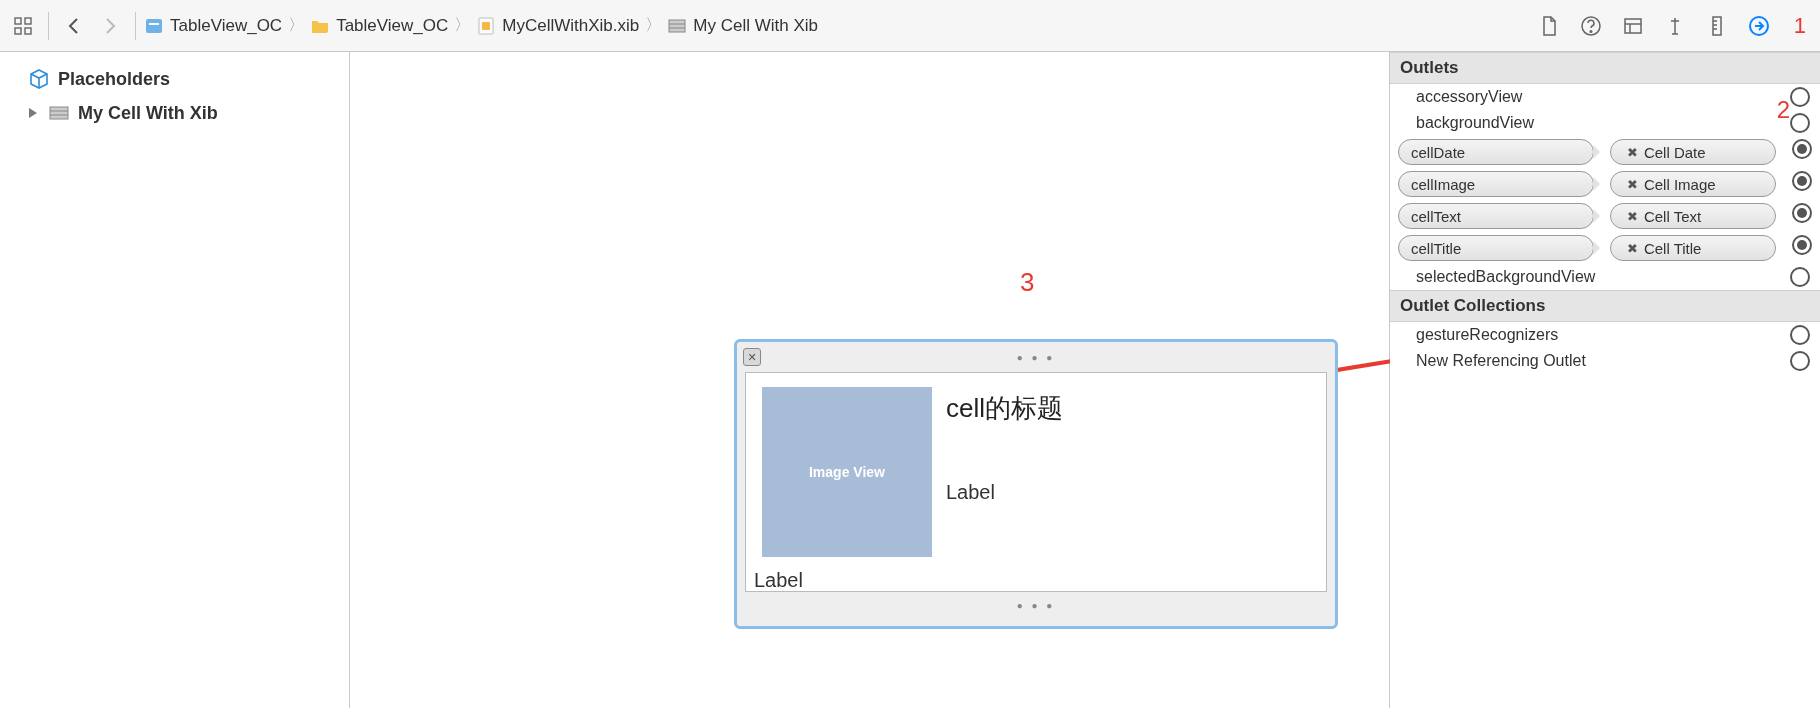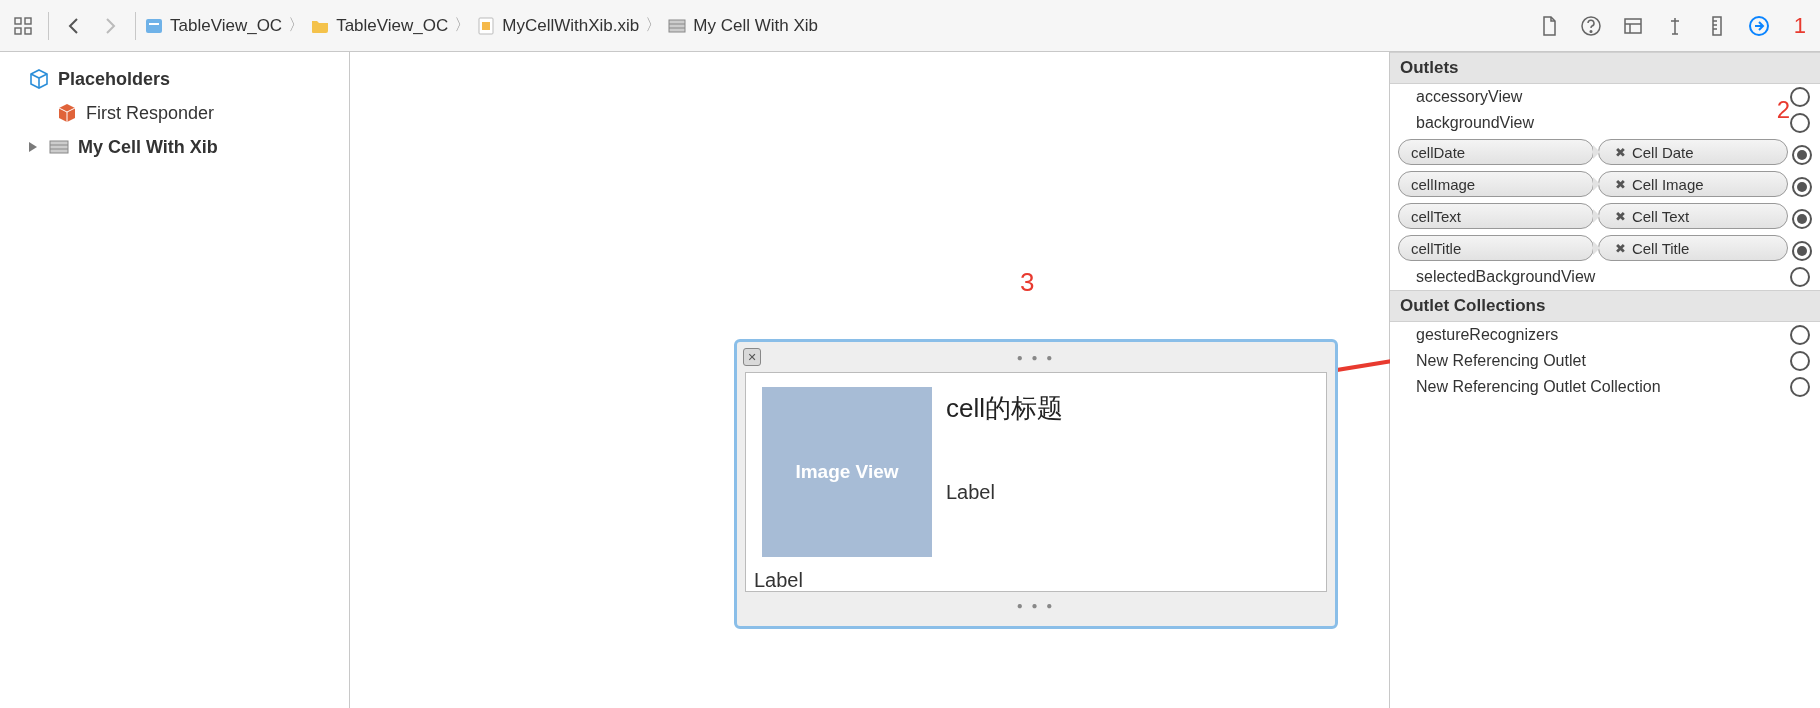--- a/index.html
+++ b/index.html
@@ -34,37 +34,37 @@
   .canvas { flex: 1; position: relative; background: #fff; border-right: 1px solid #c8c8c8; }
   .annot-3 { position: absolute; left: 670px; top: 215px; color: #e83a2f; font-size: 26px; font-weight: 500; }
   .arrow { position: absolute; pointer-events: none; }
   
   .xib-cell { position: absolute; left: 384px; top: 287px; width: 604px; height: 290px; border: 3px solid #8abee8; border-radius: 6px; background: #eee; padding: 4px; }
   .xib-titlebar { height: 22px; position: relative; display:flex; align-items:center; justify-content:center; }
   .xib-close { position: absolute; left: 2px; top: 2px; width: 18px; height: 18px; border: 1px solid #888; border-radius: 3px; background: #d9d9d9; display:flex; align-items:center; justify-content:center; font-size:11px; color:#555;}
   .dots { font-size: 10px; letter-spacing: 3px; color: #888; }
   .xib-content { position: relative; background: #fff; border: 1px solid #bbb; margin: 4px; height: 220px; }
   .dragbar { height: 18px; display:flex; align-items:center; justify-content:center; }
-  .img-view { position: absolute; left: 16px; top: 14px; width: 170px; height: 170px; background: #a7bcd6; display:flex; align-items:center; justify-content:center; color:#fff; font-weight:700; font-size:19px; }
+  .img-view { position: absolute; left: 16px; top: 14px; width: 170px; height: 170px; background: #a7bcd6; display:flex; align-items:center; justify-content:center; color:#fff; font-weight:700; font-size:14px; }
   .lbl-title { position: absolute; left: 200px; top: 18px; font-size: 26px; color:#222; }
   .lbl-text  { position: absolute; left: 200px; top: 108px; font-size: 20px; color:#333; }
   .lbl-date  { position: absolute; left: 8px; top: 196px; font-size: 20px; color:#333; }
 
   
   .inspector { width: 430px; background: #fff; overflow-y: auto; position: relative; }
   .insp-section-h { background: #e5e5e5; border-top: 1px solid #d0d0d0; border-bottom: 1px solid #d0d0d0; padding: 5px 10px; font-weight: 700; font-size: 17px; color:#333; }
   .outlet-row { display: flex; align-items: center; padding: 3px 10px; font-size: 16px; color:#333; }
   .outlet-name { flex: 0 0 200px; padding-left: 16px; }
   .outlet-row .filler { flex: 1; }
   .port { width: 20px; height: 20px; border: 2px solid #555; border-radius: 50%; margin-left: auto; cursor:pointer; }
   .port.filled { position: relative; }
   .port.filled::after { content:""; position:absolute; inset:3px; background:#555; border-radius:50%; }
   .annot-2 { position: absolute; right: 30px; top: 44px; color: #e83a2f; font-size: 24px; font-weight: 500; }
 
-  .conn-row { display:flex; align-items:flex-end; padding:3px 8px; gap:4px; }
+  .conn-row { display:flex; align-items:flex-start; padding:3px 8px; gap:16px; }
   .pill { display:flex; align-items:center; height:26px; border:1px solid #999; border-radius:13px; background:linear-gradient(#f4f4f4,#e2e2e2); font-size:15px; color:#333; }
   .pill-left { flex:0 0 196px; padding:0 12px; position:relative; }
   .pill-left::after { content:""; position:absolute; right:-7px; top:50%; transform:translateY(-50%); width:0; height:0; border-left:7px solid #e2e2e2; border-top:7px solid transparent; border-bottom:7px solid transparent; }
   .pill-right { flex:1; padding:0 12px 0 16px; display:flex; align-items:center; gap:6px; }
   .pill-x { font-size:13px; color:#555; cursor:pointer; }
 </style>
 </head>
 <body>
 
 <div class="toolbar">
@@ -179,30 +179,20 @@
 
   <div class="navigator">
     <div class="nav-section-title" style="padding-left:28px;">
       <span class="nav-icon">
         <svg width="22" height="22" viewBox="0 0 22 22" fill="none" stroke="#2b8ed9" stroke-width="1.6">
             <path d="M11 2l8 4v10l-8 4-8-4V6z"></path>
             <path d="M3 6l8 4 8-4M11 10v10"></path>
           </svg>
       </span>
       <span>Placeholders</span>
-    </div>
-    <div class="nav-item">
-      <span class="nav-icon">
-        <svg width="22" height="22" viewBox="0 0 22 22">
-            <path d="M11 2l8 4v10l-8 4-8-4V6z" fill="#e0633a"></path>
-            <path d="M3 6l8 4 8-4" fill="none" stroke="#fff" stroke-width="1"></path>
-            <path d="M11 10v10" stroke="#fff" stroke-width="1"></path>
-          </svg>
-      </span>
-      <span>First Responder</span>
     </div>
     <div class="nav-item bold">
       <span class="disclosure">
         <svg width="10" height="12" viewBox="0 0 10 12">
             <polygon points="1,1 9,6 1,11" fill="#7a7a7a"></polygon>
           </svg>
       </span>
       <span class="nav-icon">
         <svg width="22" height="22" viewBox="0 0 22 22">
             <rect x="2" y="5" width="18" height="12" fill="#ccc" stroke="#888"></rect>
@@ -312,19 +302,15 @@
       <span class="outlet-name">gestureRecognizers</span>
       <div class="filler"></div>
       <div class="port"></div>
     </div>
 
     <div class="outlet-row">
       <span class="outlet-name" style="flex:1">New Referencing Outlet</span>
       <div class="port"></div>
     </div>
 
-    <div class="outlet-row">
-      <span class="outlet-name" style="flex:1">New Referencing Outlet Collection</span>
-      <div class="port"></div>
-    </div>
   </div>
 
 </div>
 
 </body></html>

